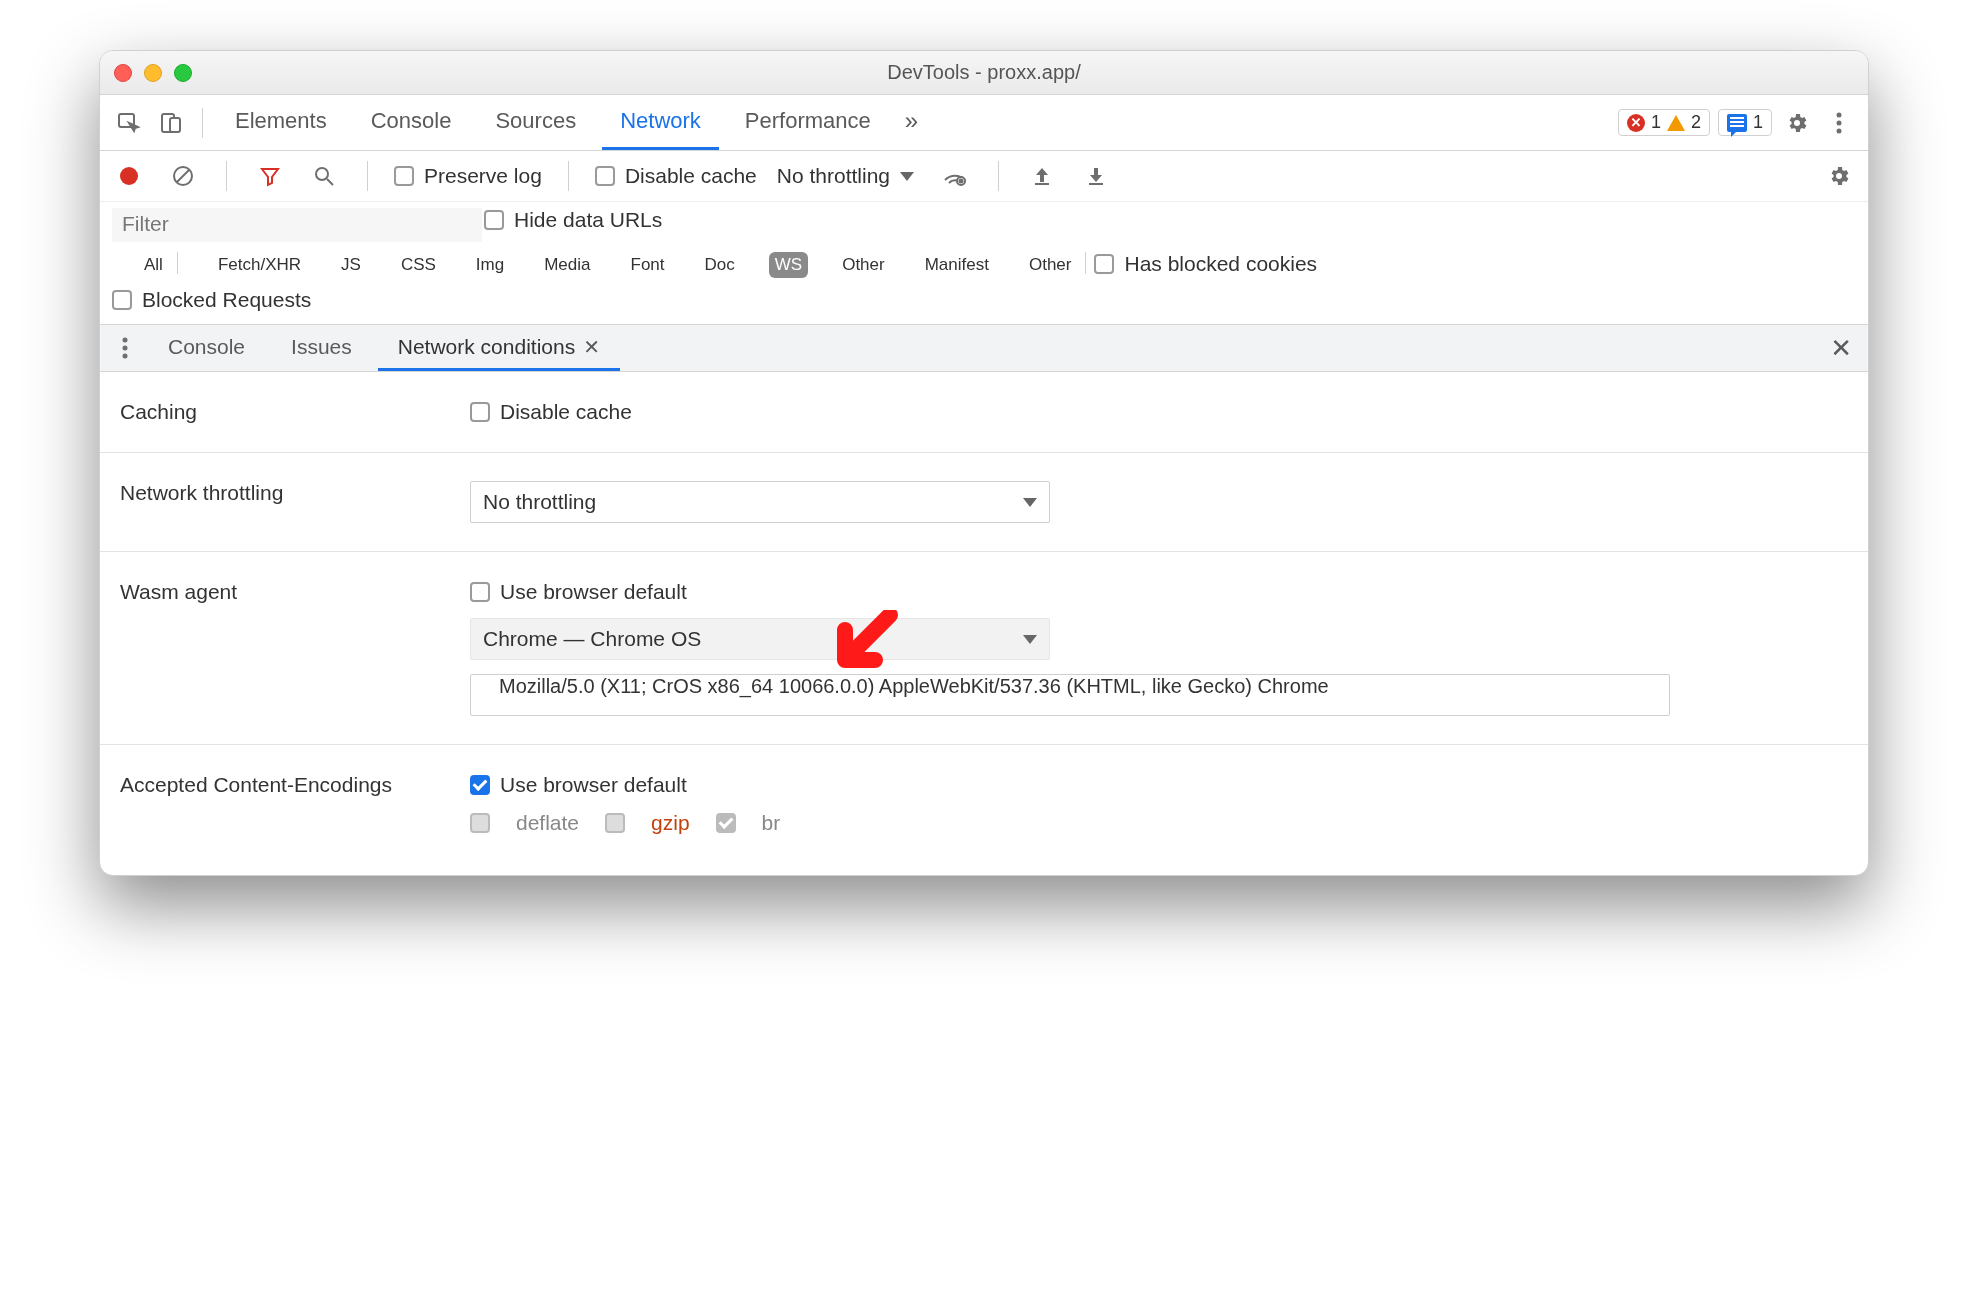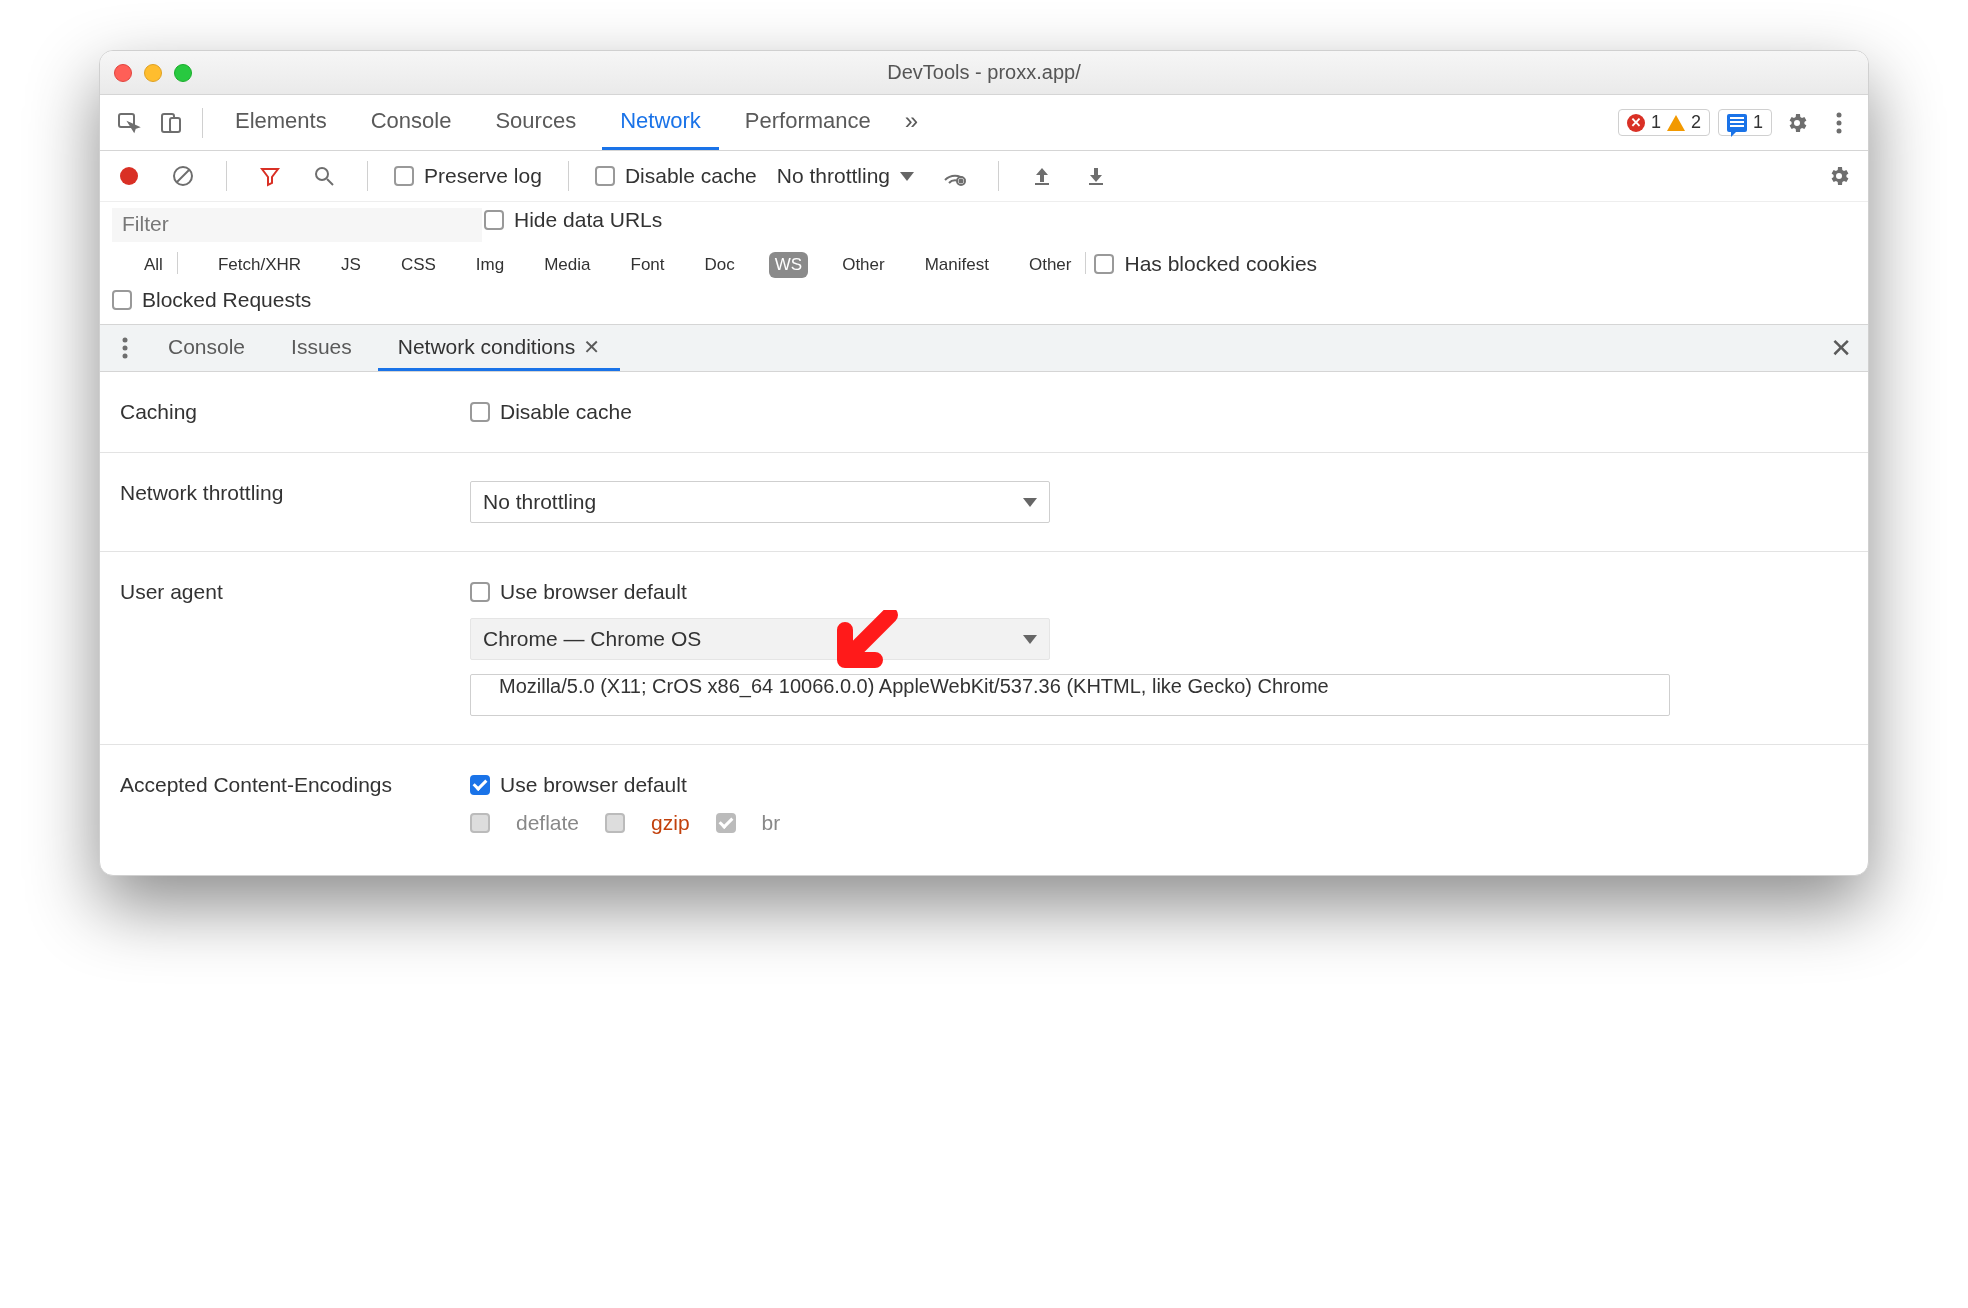--- a/index.html
+++ b/index.html
@@ -383,21 +383,21 @@
       <div class="panel-label">Network throttling</div>
       <div class="panel-content">
         <div class="select-box">
           <span>No throttling</span>
           <span class="caret-down"></span>
         </div>
       </div>
     </div>
 
     <div class="panel-row">
-      <div class="panel-label">User agent</div>
+      <div class="panel-label">Wasm agent</div>
       <div class="panel-content">
         <div class="inline-check">
           <div class="checkbox"></div>
           <span class="lbl">Use browser default</span>
         </div>
         <div style="position:relative">
           <div class="select-box subtle">
             <span>Chrome — Chrome OS</span>
             <span class="caret-down"></span>
           </div>

